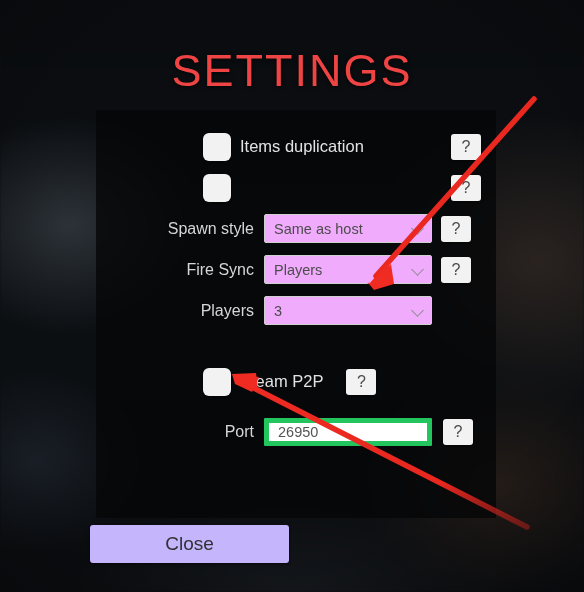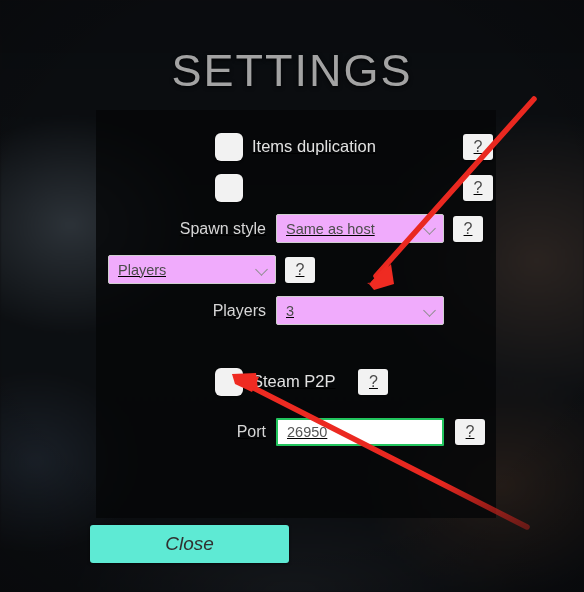--- a/index.html
+++ b/index.html
@@ -36,44 +36,43 @@
     pointer-events: none;
   }
 
   
   #title {
     position: absolute;
     top: 48px;
     left: 0;
     width: 584px;
     text-align: center;
-    color: #a3a3a3;
+    color: #ef4444;
     font-size: 45px;
     letter-spacing: 2px;
     font-weight: 400;
     line-height: 1;
     text-shadow: 0 1px 4px rgba(0,0,0,0.8);
   }
 
   
   #panel {
     position: absolute;
     left: 96px;
     top: 110px;
     width: 400px;
     height: 408px;
     background: rgba(5,6,8,0.80);
   }
 
   .rows {
     position: absolute;
-    left: 12px;
+    left: 0;
     top: 16px;
     width: 400px;
-    text-decoration: underline;
   }
 
   .row {
     display: flex;
     align-items: center;
     height: 41px;
   }
 
   
   .lbl-left {
@@ -133,21 +132,21 @@
     border-right: 1.7px solid #8d8d8d;
     border-bottom: 1.7px solid #8d8d8d;
     transform: rotate(45deg);
   }
 
   
   .textinput {
     width: 168px;
     height: 28px;
     background: #ffffff;
-    border: 2px solid #22c55e;
+    border: 5px solid #22c55e;
     border-radius: 1px;
     display: flex;
     align-items: center;
     padding-left: 9px;
     color: #555;
     font-size: 14.5px;
   }
 
   
   .help {
@@ -177,29 +176,28 @@
     position: absolute;
     left: 90px;
     top: 525px;
     width: 412px;
     display: flex;
     justify-content: space-between;
   }
   .btn {
     width: 199px;
     height: 38px;
-    background: #5eead4;
+    background: #c4b5fd;
     border-radius: 3px;
     color: #313131;
     font-size: 19px;
     display: flex;
     align-items: center;
     justify-content: center;
     box-shadow: 0 1px 3px rgba(0,0,0,0.55);
-    font-style: italic;
   }
 
   
   #arrows {
     position: absolute;
     inset: 0;
     pointer-events: none;
   }
 </style>
 </head>
@@ -231,20 +229,21 @@
     <div class="row">
       <div class="lbl-left">Spawn style</div>
       <div class="select">
         <span class="sel-val">Same as host</span>
         <span class="chev"></span>
       </div>
       <div class="help">?</div>
     </div>
 
     <div class="row">
+      <div class="lbl-left">Fire Sync</div>
       <div class="select">
         <span class="sel-val">Players</span>
         <span class="chev"></span>
       </div>
       <div class="help">?</div>
     </div>
 
     <div class="row">
       <div class="lbl-left">Players</div>
       <div class="select">

